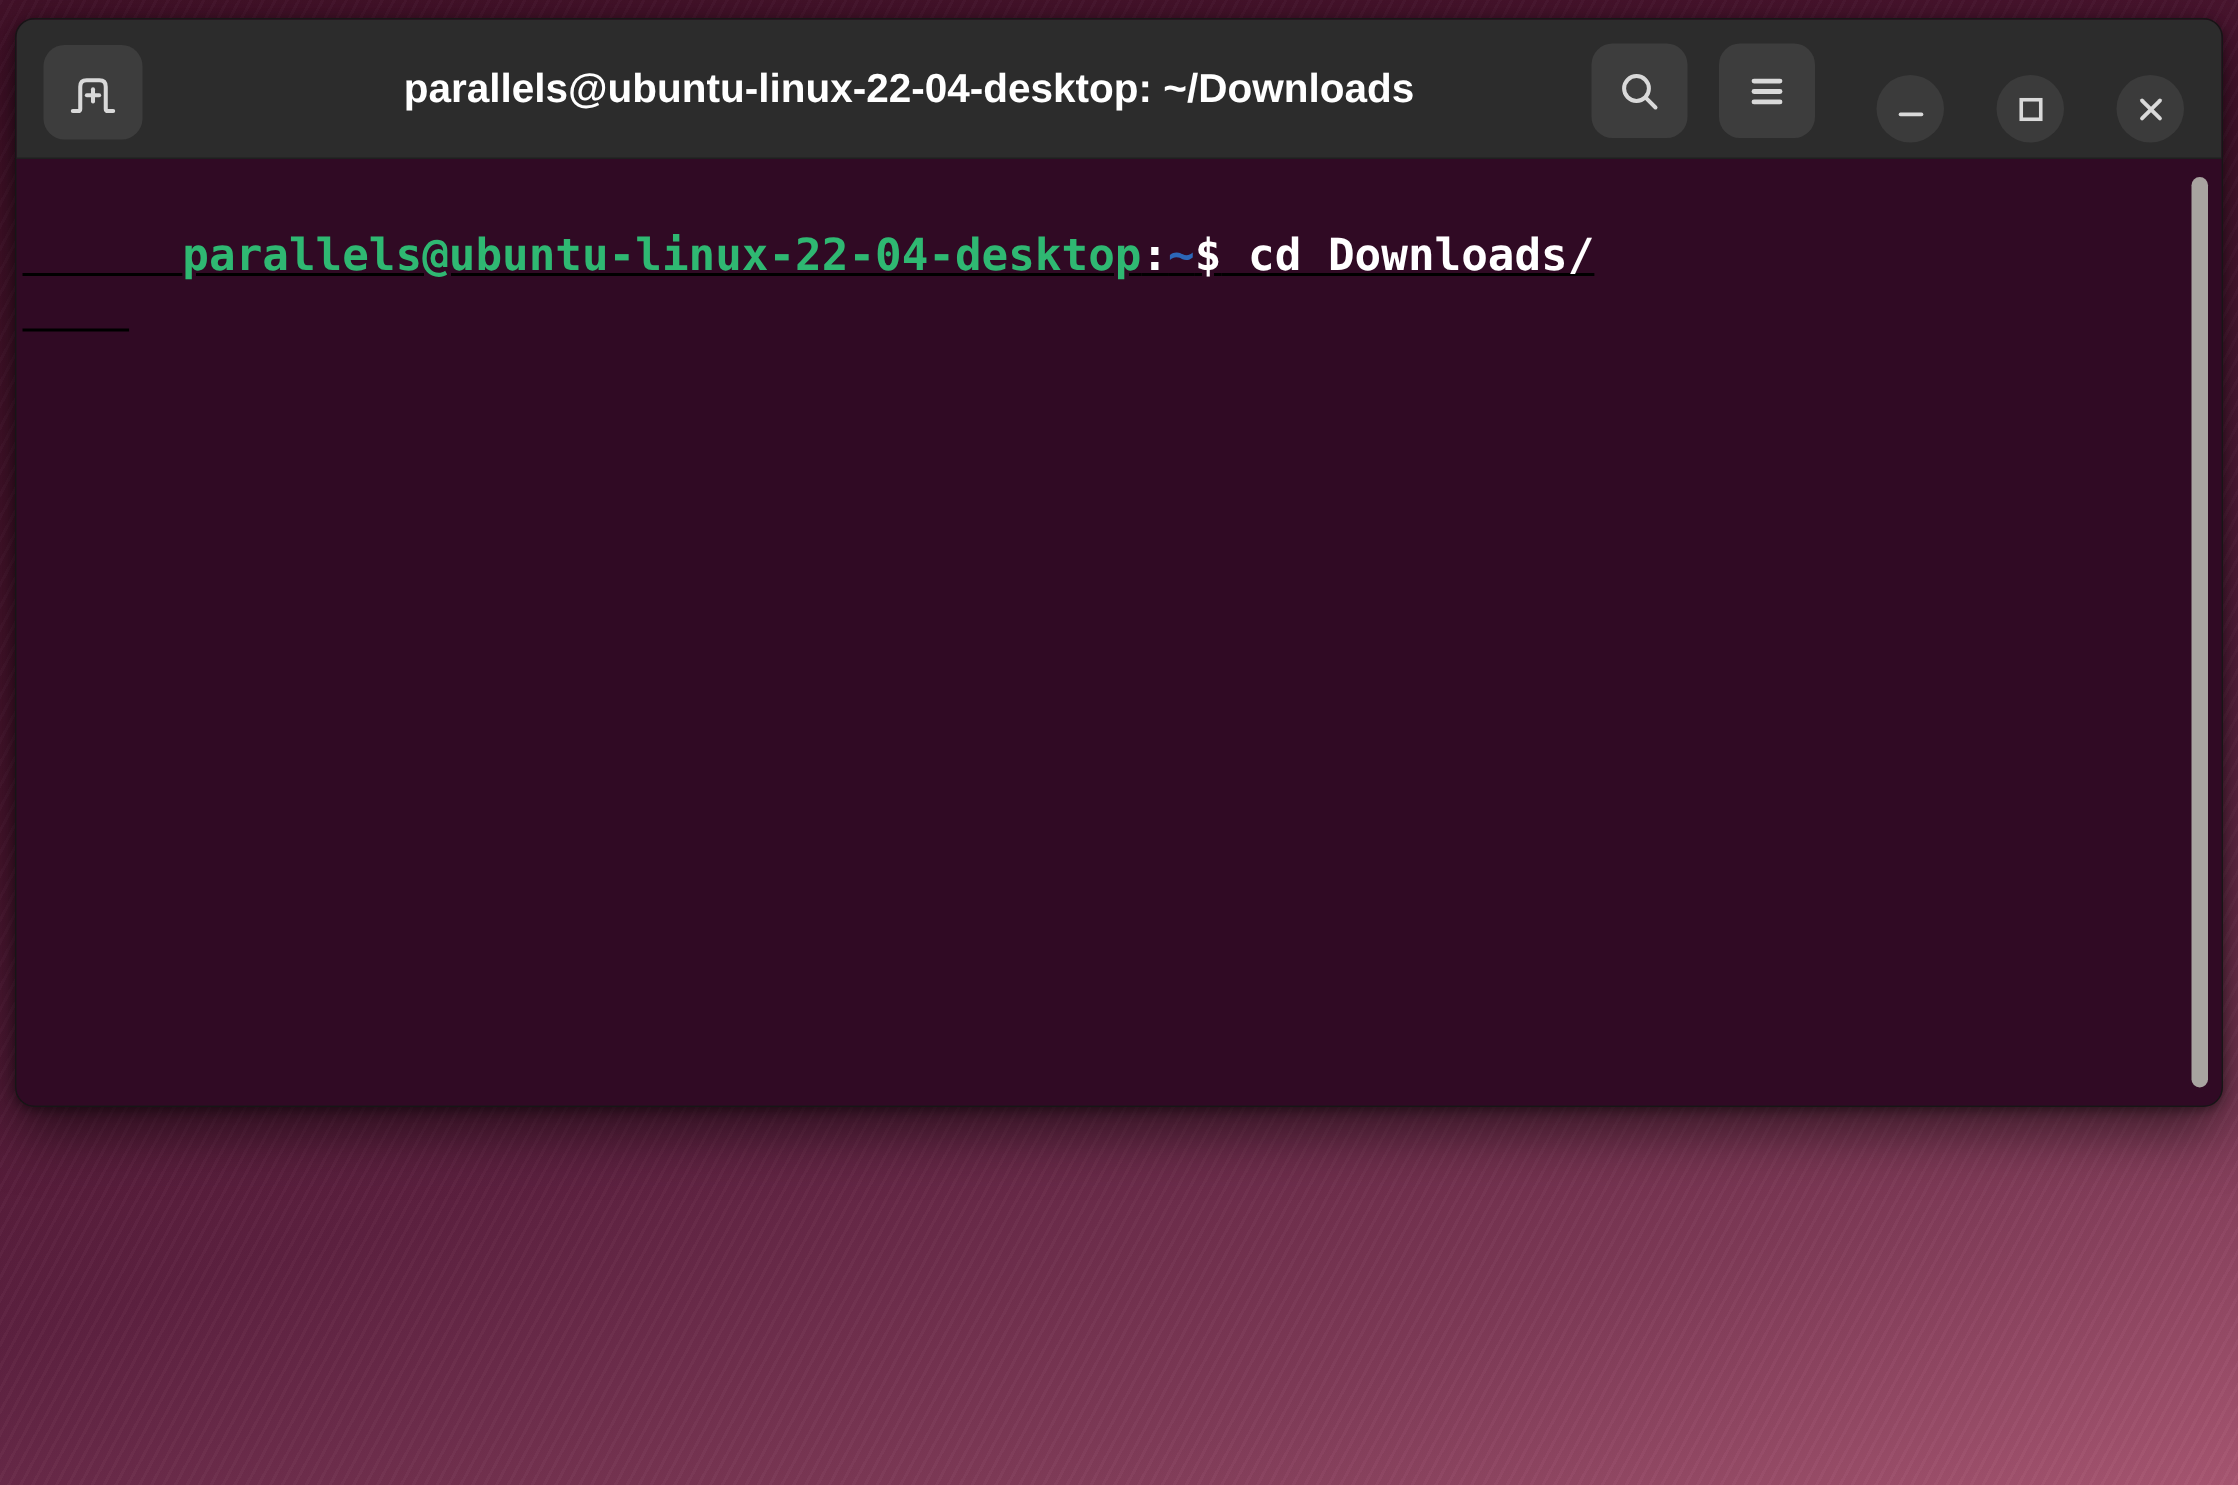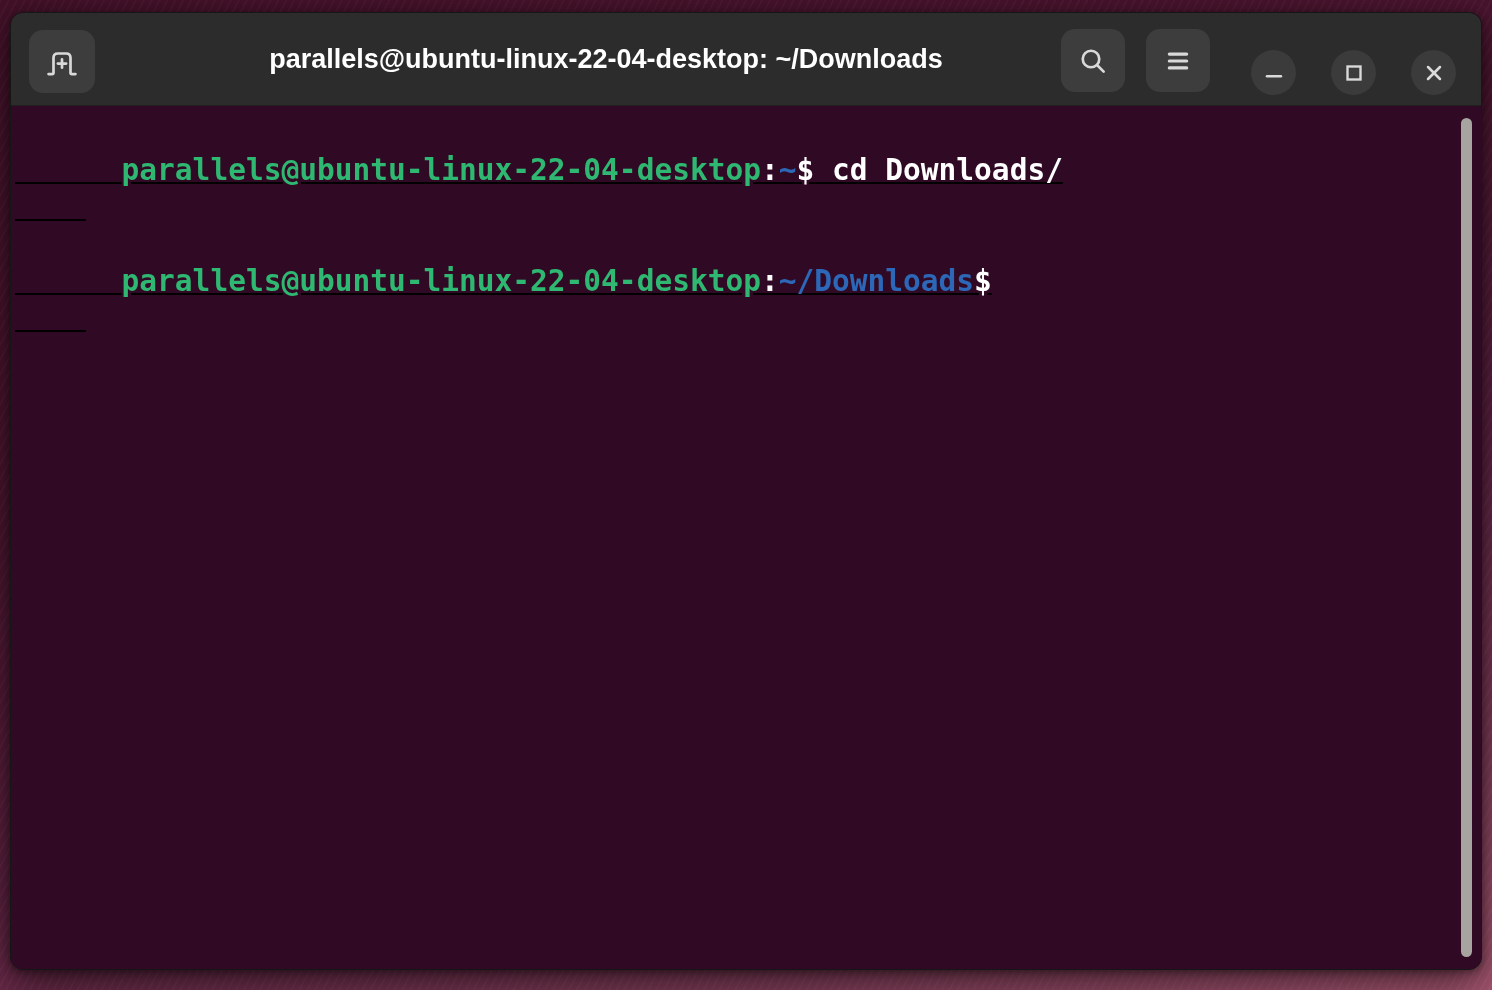--- a/index.html
+++ b/index.html
@@ -8,21 +8,21 @@
     font-family: "Liberation Sans", sans-serif;
     background:
       repeating-linear-gradient(118deg, rgba(255,255,255,0.025) 0px, rgba(255,255,255,0.025) 2px, rgba(0,0,0,0.02) 2px, rgba(0,0,0,0.02) 7px),
       linear-gradient(163deg, #431129 0%, #4b1530 38%, #5d2140 62%, #7e3a57 82%, #a75671 100%);
     position: relative;
   }
 
   .window {
     position: absolute;
     left: 10px; top: 12px;
-    width: 1472px; height: 958px;
+    width: 1472px; height: 726px;
     border-radius: 13px;
     border: 1px solid #161616;
     box-shadow: 0 14px 40px rgba(0,0,0,0.55), 0 2px 8px rgba(0,0,0,0.4);
     display: flex;
     flex-direction: column;
     overflow: hidden;
     background: #300a24;
   }
 
   
@@ -174,22 +174,19 @@
       </span>
     </button>
   </div>
 
   <div class="terminal" style="background: rgb(48, 10, 36);">
 
     <div class="term-line">
       <span style="color: rgb(47, 184, 114);">parallels@ubuntu-linux-22-04-desktop</span><span style="color: rgb(255, 255, 255);">:</span><span style="color: rgb(44, 103, 184);">~</span><span style="color: rgb(255, 255, 255);">$</span><span style="color: rgb(255, 255, 255);"> cd Downloads/</span>
     </div>
 
-    <div class="term-line">
-      <span style="color: rgb(47, 184, 114);">parallels@ubuntu-linux-22-04-desktop</span><span style="color: rgb(255, 255, 255);">:</span><span style="color: rgb(44, 103, 184);">~/Downloads</span><span style="color: rgb(255, 255, 255);">$</span>
-    </div>
 
     <div class="scrollbar-track">
       <div class="scrollbar-thumb" style="background: rgb(168, 164, 160);"></div>
     </div>
   </div>
 
 </div>
 
 </body></html>

